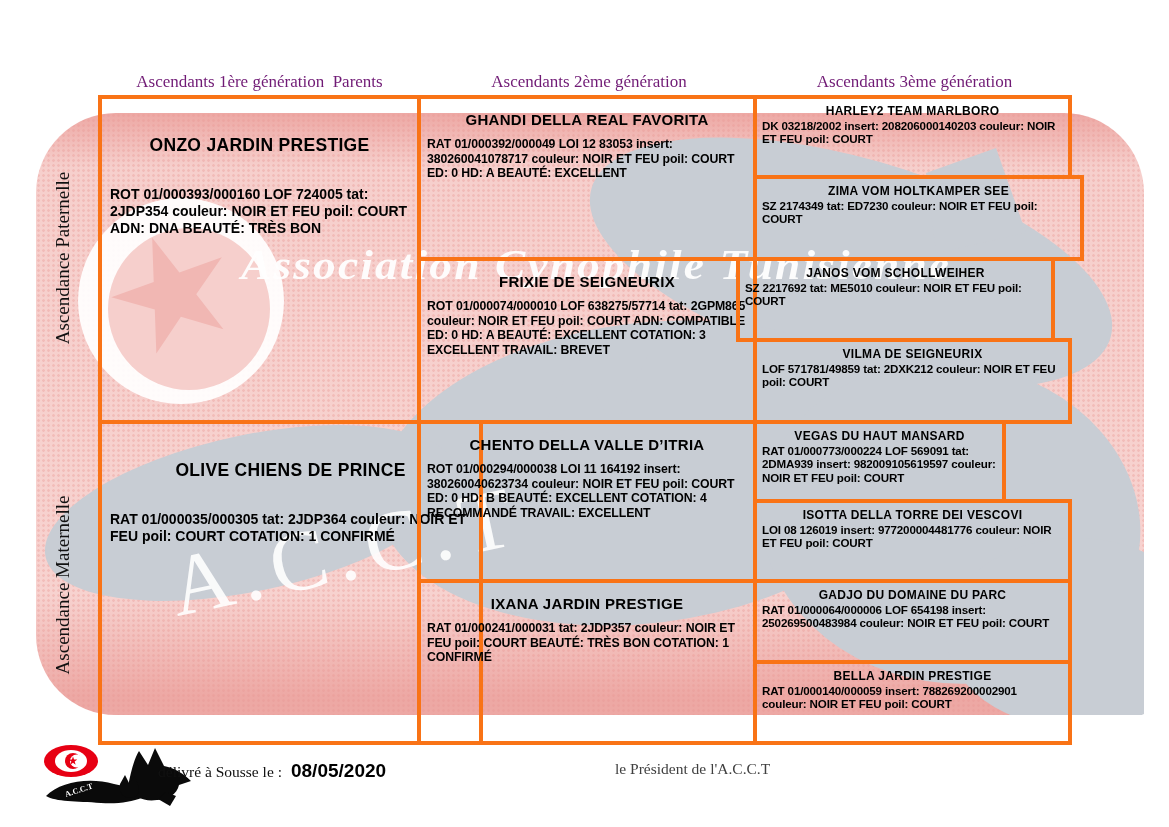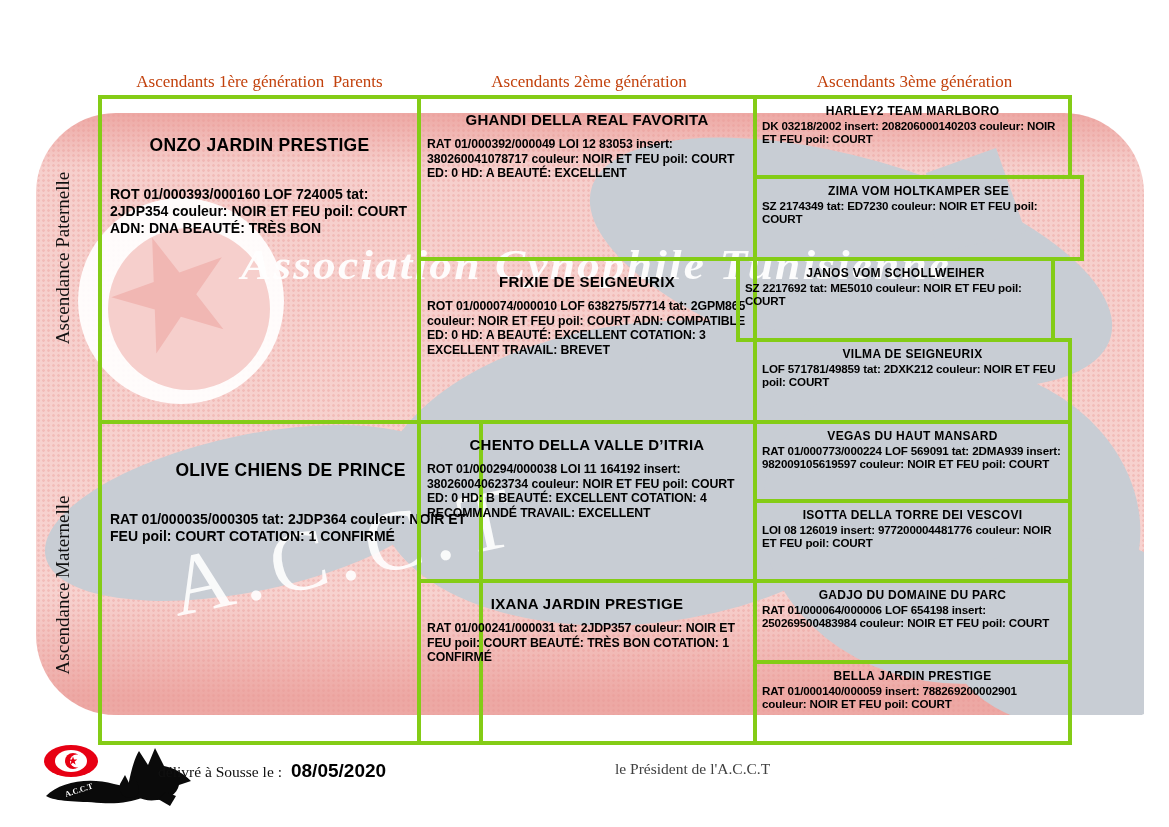--- a/index.html
+++ b/index.html
@@ -17,26 +17,26 @@
       font-size:42px;color:#fff;opacity:.95;letter-spacing:2px;white-space:nowrap;
       transform:scaleX(1.08);transform-origin:left;}
   .wm-acct{position:absolute;left:135px;top:425px;font-family:"Liberation Serif",serif;
       font-size:86px;color:#fff;opacity:.9;letter-spacing:9px;
       transform:rotate(-12deg);transform-origin:left center;white-space:nowrap;}
   .wm-arabic{position:absolute;left:105px;top:600px;width:950px;direction:rtl;
       font-family:"DejaVu Sans",sans-serif;font-weight:bold;font-size:46px;color:#fff;
       opacity:.96;letter-spacing:2px;word-spacing:26px;white-space:nowrap;}
   
   .gen-header{position:absolute;top:72px;text-align:center;
-      font-family:"Liberation Serif",serif;font-size:17px;color:#c2410c;white-space:pre;}
+      font-family:"Liberation Serif",serif;font-size:17px;color:#701a75;white-space:pre;}
   .side-label{position:absolute;width:300px;height:22px;text-align:center;
       font-family:"Liberation Serif",serif;font-size:19px;color:#111;
       transform:rotate(-90deg);}
   
-  .cell{position:absolute;border:4px solid #84cc16;box-sizing:border-box;color:#000;}
+  .cell{position:absolute;border:4px solid #f97316;box-sizing:border-box;color:#000;}
   .cell .title{font-weight:bold;text-align:center;letter-spacing:.3px;}
   .cell .details{font-weight:bold;text-align:left;}
   .c1 .title{font-size:17.5px;padding-top:36px;}
   .c1 .details{font-size:14px;line-height:1.22;padding:30px 8px 0 8px;}
   .c2 .title{font-size:15px;padding-top:12px;}
   .c2 .details{font-size:12.3px;line-height:1.18;padding:9px 6px 0 6px;letter-spacing:-.1px;}
   .c3 .title{font-size:12px;padding-top:5px;}
   .c3 .details{font-size:11.6px;line-height:1.15;padding:1px 5px 0 5px;letter-spacing:-.15px;}
   
   .footer-issued{position:absolute;left:158px;top:760px;display:flex;align-items:baseline;gap:9px;}
@@ -118,21 +118,21 @@
     <div class="details">SZ 2174349 tat: ED7230 couleur: NOIR ET FEU poil: COURT</div>
   </div>
   <div class="cell c3" style="left:736px;top:257px;width:319px;height:85px;">
     <div class="title">JANOS VOM SCHOLLWEIHER</div>
     <div class="details">SZ 2217692 tat: ME5010 couleur: NOIR ET FEU poil: COURT</div>
   </div>
   <div class="cell c3" style="left:753px;top:338px;width:319px;height:86px;">
     <div class="title">VILMA DE SEIGNEURIX</div>
     <div class="details">LOF 571781/49859 tat: 2DXK212 couleur: NOIR ET FEU poil: COURT</div>
   </div>
-  <div class="cell c3" style="left:753px;top:420px;width:319px;height:83px;">
+  <div class="cell c3" style="left:753px;top:420px;width:253px;height:83px;">
     <div class="title">VEGAS DU HAUT MANSARD</div>
     <div class="details">RAT 01/000773/000224 LOF 569091 tat: 2DMA939 insert: 982009105619597 couleur: NOIR ET FEU poil: COURT</div>
   </div>
   <div class="cell c3" style="left:753px;top:499px;width:319px;height:84px;">
     <div class="title">ISOTTA DELLA TORRE DEI VESCOVI</div>
     <div class="details">LOI 08 126019 insert: 977200004481776 couleur: NOIR ET FEU poil: COURT</div>
   </div>
   <div class="cell c3" style="left:753px;top:579px;width:319px;height:85px;">
     <div class="title">GADJO DU DOMAINE DU PARC</div>
     <div class="details">RAT 01/000064/000006 LOF 654198 insert: 250269500483984 couleur: NOIR ET FEU poil: COURT</div>

